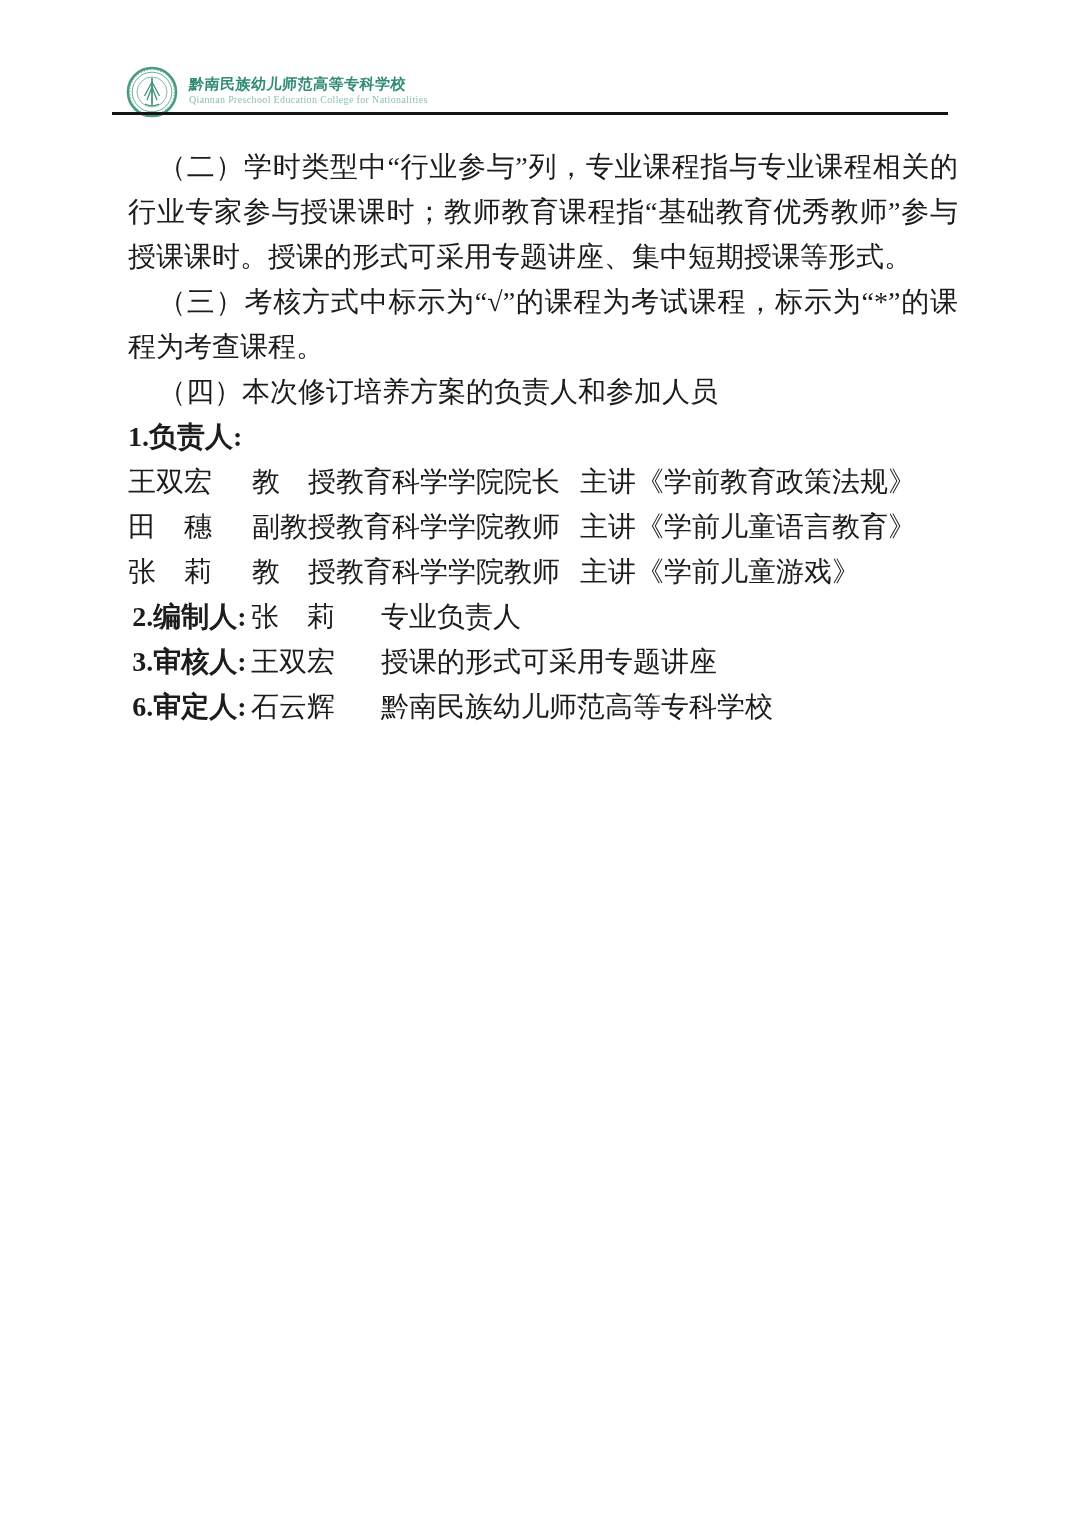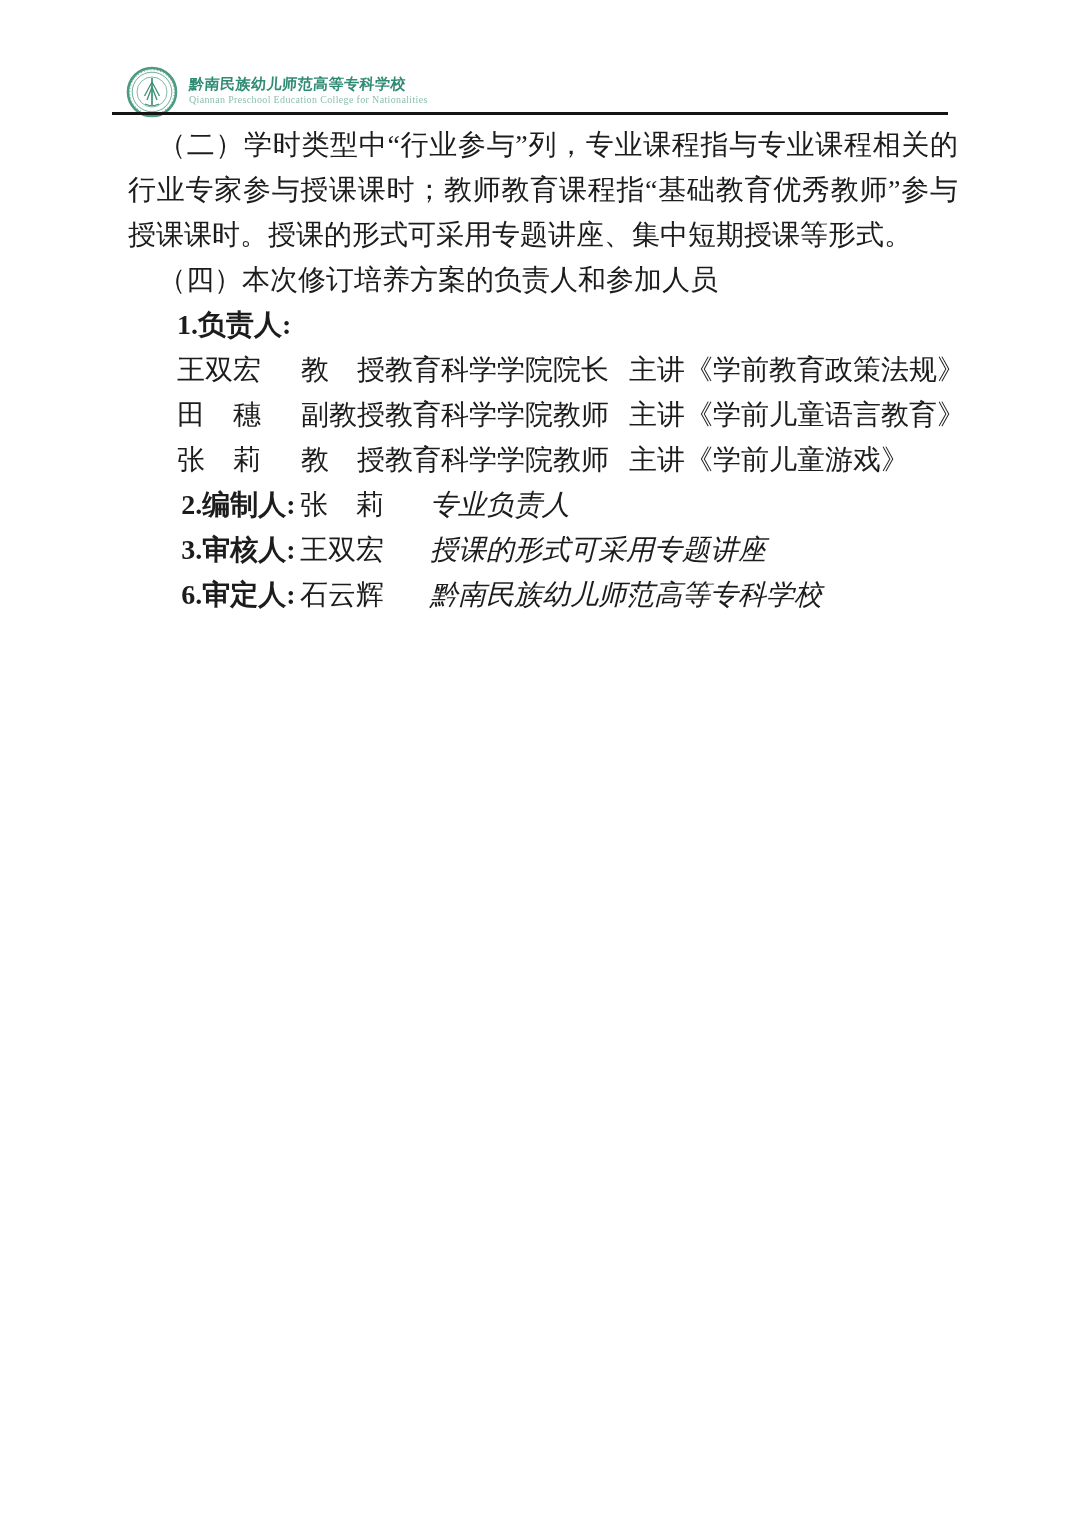--- a/index.html
+++ b/index.html
@@ -32,40 +32,40 @@
     line-height:10px;
     margin-top:2px;
     white-space:nowrap;
   }
   .rule {
     position:absolute; left:112px; top:112px;
     width:836px; height:3px;
     background:#141414;
   }
   .content {
-    position:absolute; left:128px; top:122px;
+    position:absolute; left:128px; top:144px;
     width:830px;
     font-size:28px;
     line-height:45px;
   }
   .para {
     margin:0;
     text-align:justify;
     text-indent:30px;
   }
-  .list { margin-left:49px; }
+  .list { }
   .row { white-space:nowrap; }
   .heading { font-weight:bold; }
   .c-name  { display:inline-block; width:104px; }
   .c-title { display:inline-block; width:104px;text-align:right; }
   .c-pos   { display:inline-block; width:244px; }
   .c-lect  { display:inline-block; }
   .c-label { display:inline-block; width:123px; font-weight:bold;text-align:center; }
   .c-rname { display:inline-block; width:130px; }
-  .c-desc  { display:inline-block;font-style:italic; }
+  .c-desc  { display:inline-block; }
 </style>
 </head>
 <body>
 
 <div class="header">
   <svg class="logo" viewBox="0 0 52 52" aria-hidden="true">
     <circle cx="26" cy="26" r="24" fill="#ffffff" stroke="#4a9b82" stroke-width="2.6"></circle>
     <circle cx="26" cy="26" r="22.2" fill="none" stroke="#4a9b82" stroke-width="1" stroke-dasharray="0.9 2.4"></circle>
     <circle cx="26" cy="26" r="19.8" fill="none" stroke="#4a9b82" stroke-width="0.8"></circle>
     <circle cx="26" cy="26" r="15" fill="none" stroke="#4a9b82" stroke-width="0.7"></circle>
@@ -76,20 +76,21 @@
   <div class="brand">
     <div class="brand-zh">黔南民族幼儿师范高等专科学校</div>
     <div class="brand-en">Qiannan Preschool Education College for Nationalities</div>
   </div>
 </div>
 
 <div class="rule"></div>
 
 <div class="content">
   <p class="para">（二）学时类型中“行业参与”列，专业课程指与专业课程相关的行业专家参与授课课时；教师教育课程指“基础教育优秀教师”参与授课课时。授课的形式可采用专题讲座、集中短期授课等形式。</p>
+  <p class="para">（三）考核方式中标示为“√”的课程为考试课程，标示为“*”的课程为考查课程。</p>
   <p class="para">（四）本次修订培养方案的负责人和参加人员</p>
 
   <div class="list">
     <div class="row heading">1.负责人:</div>
 
     <div class="row">
       <span class="c-name">王双宏</span><span class="c-title">教　授</span><span class="c-pos">教育科学学院院长</span><span class="c-lect">主讲《学前教育政策法规》</span>
     </div>
     <div class="row">
       <span class="c-name">田　穗</span><span class="c-title">副教授</span><span class="c-pos">教育科学学院教师</span><span class="c-lect">主讲《学前儿童语言教育》</span>

